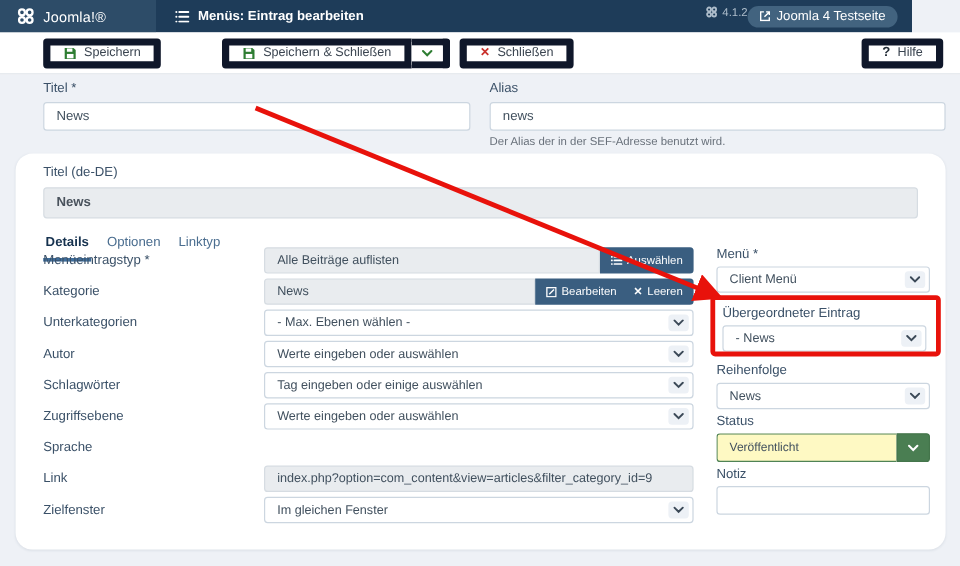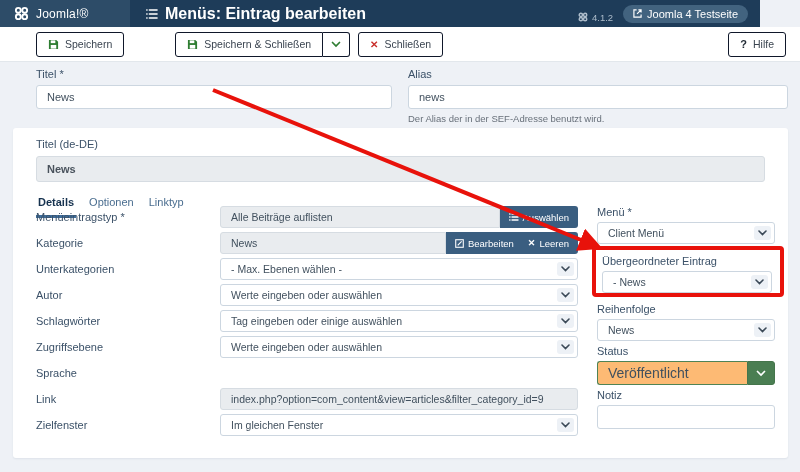--- a/index.html
+++ b/index.html
@@ -4,28 +4,28 @@
 <style>
   * { box-sizing: border-box; margin: 0; padding: 0; }
   html,body { width:800px; height:472px; }
   body { font-family: "Liberation Sans", sans-serif; background:#eef1f6; overflow:hidden; }
   #app { position:relative; width:800px; height:472px; background:#eef1f6; }
 
   
   .navbar { position:absolute; left:0; top:0; width:760px; height:27px; background:#1e3c59; display:flex; align-items:center; }
   .navbar-logo { width:130px; height:27px; background:#2d4c68; display:flex; align-items:center; gap:7px; padding-left:14px; color:#fff; }
   .logo-word { font-size:12px; color:#fff; letter-spacing:.2px; }
-  .navbar-title { display:flex; align-items:center; gap:7px; margin-left:16px; color:#fff; font-size:16px; font-weight:bold; }
-  .navbar-right { margin-left:auto; display:flex; align-items:flex-end; gap:10px; padding-right:12px; }
+  .navbar-title { display:flex; align-items:center; gap:7px; margin-left:16px; color:#fff; font-size:11px; font-weight:bold; }
+  .navbar-right { margin-left:auto; display:flex; align-items:flex-start; padding-right:12px; }
   .version { display:flex; align-items:center; gap:4px; color:#aebdcb; font-size:9.5px; }
   .site-pill { display:flex; align-items:center; gap:5px; background:#42637f; color:#fff; font-size:11px; height:18px; padding:0 10px; border-radius:9px; cursor:pointer; }
 
   
   .toolbar { position:absolute; left:0; top:27px; width:800px; height:35px; background:#fff; border-bottom:1px solid #e2e7ec; display:flex; align-items:center; padding:0 14px 0 36px; }
-  .tbtn { display:inline-flex; align-items:center; gap:6px; height:25px; padding:0 11px; background:#fff; border:1px solid #0f172a; border-radius:3px; font-size:10.5px; color:#3a4450; cursor:pointer; }
+  .tbtn { display:inline-flex; align-items:center; gap:6px; height:25px; padding:0 11px; background:#fff; border:6px solid #0f172a; border-radius:3px; font-size:10.5px; color:#3a4450; cursor:pointer; }
   .btn-group { display:inline-flex; margin-left:8px;padding-left:43px; }
   .btn-group .tbtn:first-child { border-radius:3px 0 0 3px; }
   .btn-group .tbtn.caret { border-left:none; border-radius:0 3px 3px 0; padding:0 8px; color:#2e7d32; }
   .tbtn.close-btn { margin-left:8px; }
   .tbtn.help-btn { margin-left:auto; }
   .icon-x { color:#c9302c; font-weight:bold; font-size:10px; }
   .icon-q { color:#222c36; font-weight:bold; font-size:11px; }
 
   
   .flabel { font-size:11px; color:#3b5168; }
@@ -35,21 +35,21 @@
   .sel { position:relative; display:flex; align-items:center; background:#fff; border:1px solid #ccd6e0; border-radius:3px; height:22px; padding:0 28px 0 10px; font-size:10.5px; color:#41505e; cursor:pointer; }
   .sel .chev { position:absolute; right:3px; top:3px; width:17px; height:14px; background:#edf1f6; border-radius:3px; display:flex; align-items:center; justify-content:center; color:#3c4a58; }
 
   
   .top-left { position:absolute; left:36px; top:68px; width:356px; }
   .top-right { position:absolute; left:408px; top:68px; width:380px; }
   .top-left .tinput, .top-right .tinput { height:24px; margin-top:5px; }
   .help-text { font-size:9.5px; color:#68707a; margin-top:4px; }
 
   
-  .card { position:absolute; left:13px; top:128px; width:775px; height:330px; background:#fff; border-radius:3px; box-shadow:0 1px 2px rgba(40,60,90,.08); }
+  .card { position:absolute; left:13px; top:128px; width:775px; height:330px; background:#fff; border-radius:14px; box-shadow:0 1px 2px rgba(40,60,90,.08); }
   .trans-title { position:absolute; left:23px; top:10px; width:729px; }
   .trans-title .tinput { height:26px; margin-top:6px; font-weight:bold; color:#49525c; }
 
   .tabs { position:absolute; left:23px; top:62px; display:flex; gap:11px; }
   .tab { font-size:11px; color:#4a6d8f; padding:6px 2px 7px; cursor:pointer; }
   .tab.active { color:#16324f; font-weight:bold; border-bottom:3px solid #3f6e9c; }
 
   
   .left-col { position:absolute; left:23px; top:206px; width:555px; }
   .frow { display:flex; align-items:center; height:22px; margin-bottom:4px; }
@@ -58,21 +58,21 @@
   .ctrl .tinput { border-radius:3px; height:22px; font-size:10.5px; }
   .ctrl .tinput.joined { border-radius:3px 0 0 3px; }
   .ctrl .sel { flex:1; }
   .dark-seg { display:flex; align-items:center; gap:14px; background:#3a5e80; color:#fff; font-size:9.5px; padding:0 9px; border-radius:0 3px 3px 0; white-space:nowrap; cursor:pointer; }
   .dark-seg .seg-item { display:flex; align-items:center; gap:4px; cursor:pointer; }
 
   
   .rgroup { position:absolute; width:178px; left:597px; }
   .rgroup .sel, .rgroup .tinput { margin-top:4px; }
   .status-wrap { display:flex; margin-top:4px; height:24px; }
-  .status-val { flex:1; display:flex; align-items:center; border:1px solid #4f8355; border-right:none; border-radius:3px 0 0 3px; background:#fdba74; font-size:14px; color:#41505e; padding:0 10px; }
+  .status-val { flex:1; display:flex; align-items:center; border:1px solid #4f8355; border-right:none; border-radius:3px 0 0 3px; background:#fef9c3; font-size:10px; color:#41505e; padding:0 10px; }
   .status-chev { width:28px; background:#4a7e52; border:1px solid #44754b; border-radius:0 3px 3px 0; display:flex; align-items:center; justify-content:center; color:#fff; cursor:pointer; }
   .note-input { height:24px; }
 
   
   .overlay { position:absolute; left:0; top:0; width:800px; height:472px; pointer-events:none; z-index:50; }
 </style>
 </head>
 <body>
 
 <div id="app">

